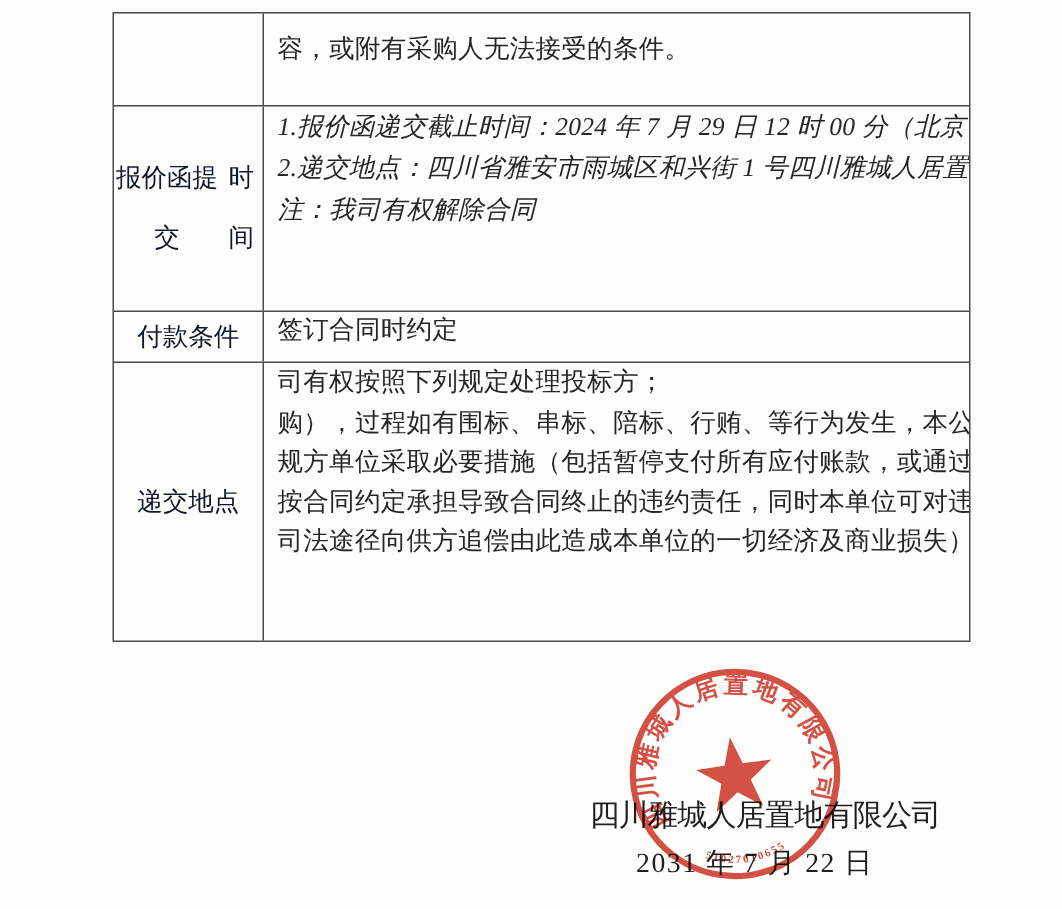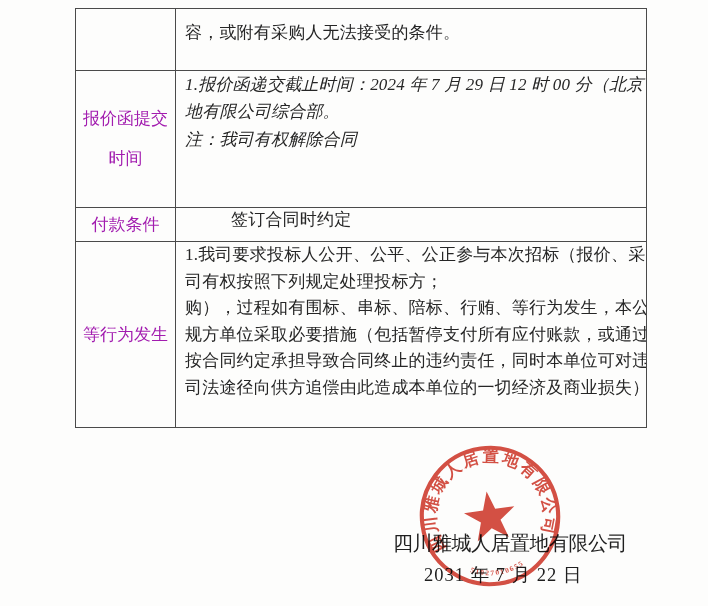--- a/index.html
+++ b/index.html
@@ -18,29 +18,29 @@
   
   .doc-table{
     position:absolute;left:75px;top:8px;width:572px;
     border:1px solid #4a4a4a;
     box-sizing:border-box;
   }
   .trow{display:flex;box-sizing:border-box;}
   .trow + .trow{border-top:1px solid #4a4a4a;}
   .r1{height:61px;}
   .r2{height:137px;}
-  .r3{height:34px;gap:46px;}
+  .r3{height:34px;}
   .r4{height:186px;}
   .cell{box-sizing:border-box;}
   .label{
     width:100px;flex:0 0 100px;
     border-right:1px solid #4a4a4a;
-    display:flex;flex-direction:column;
+    display:flex;flex-direction:row;
     align-items:center;justify-content:center;
-    font-size:17px;color:#a21caf;
+    font-size:17px;color:#0f172a;
     text-align:center;
   }
   .lbl2 div{line-height:40px;}
   .content{
     flex:1;
     padding:0 6px 0 9px;
     font-size:17px;color:#262626;
     overflow:hidden;
   }
   .c1{padding-top:10px;}
@@ -85,40 +85,39 @@
       </div>
     </div>
 
     <div class="trow r2">
       <div class="cell label lbl2">
         <div>报价函提交</div>
         <div>时间</div>
       </div>
       <div class="cell content c2">
         <div class="tline">1.报价函递交截止时间：2024 年 7 月 29 日 12 时 00 分（北京</div>
-        <div class="tline">地有限公司综合部。</div>
+        <div class="tline">2.递交地点：四川省雅安市雨城区和兴街 1 号四川雅城人居置</div>
         <div class="tline">注：我司有权解除合同</div>
       </div>
     </div>
 
     <div class="trow r3">
       <div class="cell label">
         <div>付款条件</div>
       </div>
       <div class="cell content c3">
         <div class="tline">签订合同时约定</div>
       </div>
     </div>
 
     <div class="trow r4">
       <div class="cell label">
-        <div>等行为发生</div>
+        <div>递交地点</div>
       </div>
       <div class="cell content c4">
-        <div class="tline">1.我司要求投标人公开、公平、公正参与本次招标（报价、采</div>
         <div class="tline">司有权按照下列规定处理投标方；</div>
         <div class="tline">购），过程如有围标、串标、陪标、行贿、等行为发生，本公</div>
         <div class="tline">规方单位采取必要措施（包括暂停支付所有应付账款，或通过</div>
         <div class="tline">按合同约定承担导致合同终止的违约责任，同时本单位可对违</div>
         <div class="tline">司法途径向供方追偿由此造成本单位的一切经济及商业损失）。</div>
       </div>
     </div>
 
   </div>
 

